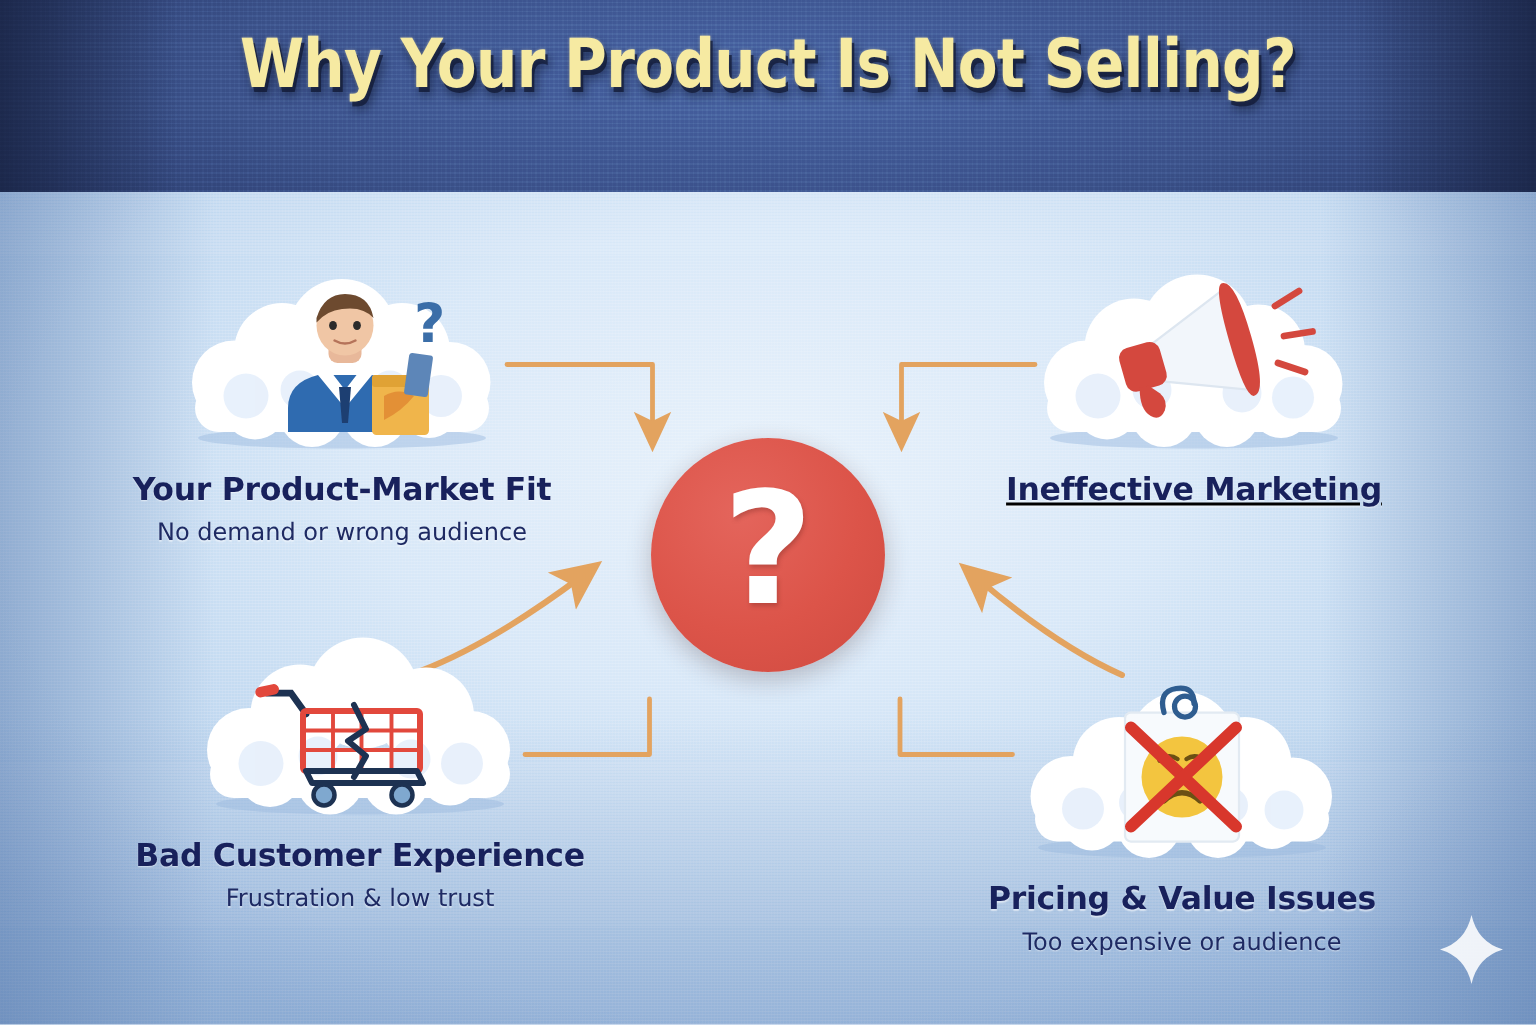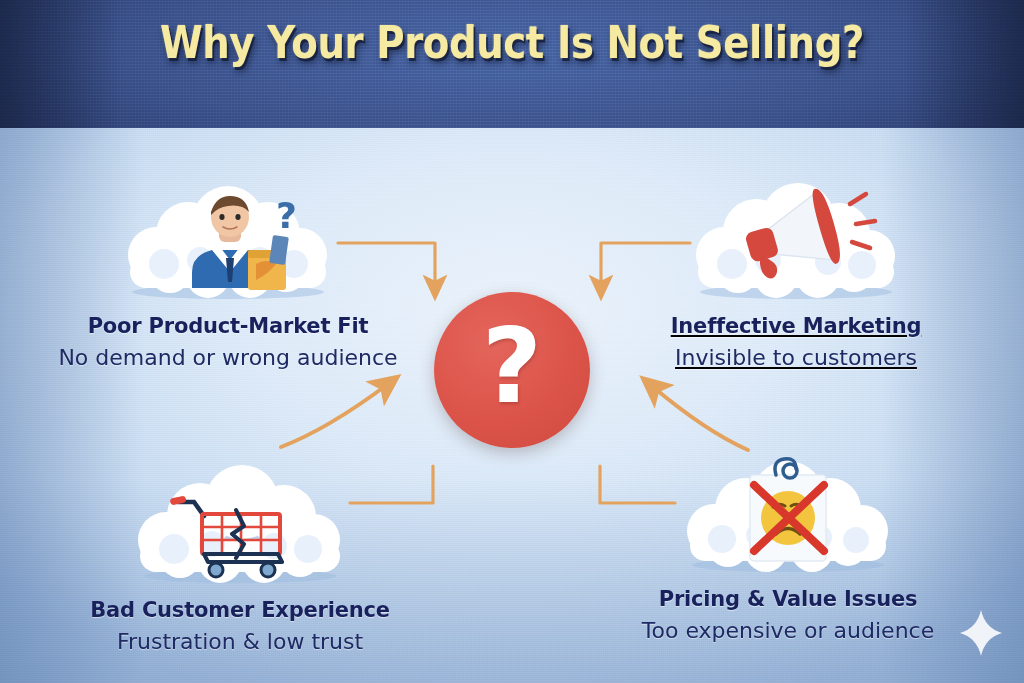--- a/index.html
+++ b/index.html
@@ -82,36 +82,36 @@
     font-family:"DejaVu Sans", sans-serif;
     font-weight:bold;font-size:104px;line-height:1;
     padding-bottom:8px;
     text-shadow:1px 2px 3px rgba(120,40,35,.35);
   }
 
   
   .quad{position:absolute;width:400px;}
   .q-tl{left:28px;top:160px;}
   .q-tr{left:596px;top:160px;text-decoration:underline;}
-  .q-bl{left:40px;top:444px;}
+  .q-bl{left:40px;top:404px;}
   .q-br{left:588px;top:433px;}
 
   .illo-wrap{position:relative;height:150px;}
   .illo{position:absolute;left:50%;transform:translateX(-50%);width:240px;height:150px;}
 
   .labels{text-align:center;margin-top:4px;}
   .q-title{
     font-family:"DejaVu Sans", sans-serif;
     font-weight:bold;font-size:21px;color:#18215c;
     letter-spacing:-0.2px;
     text-shadow:0 1px 1px rgba(255,255,255,.55);
   }
   .q-sub{
     font-family:"DejaVu Sans", sans-serif;
-    font-weight:normal;font-size:22px;color:#1e2a63;
+    font-weight:normal;font-size:16px;color:#1e2a63;
     margin-top:7px;
     text-shadow:0 1px 1px rgba(255,255,255,.5);
   }
   .arrows{position:absolute;left:0;top:0;pointer-events:none;}
 
   .sparkle{position:absolute;left:958px;top:608px;width:46px;height:50px;}
 </style>
 </head>
 <body>
 
@@ -202,21 +202,21 @@
           <rect x="140" y="90" width="38" height="40" rx="3" fill="#f0b54b"></rect>
           <rect x="140" y="90" width="38" height="8" rx="2" fill="#e0a235"></rect>
           <path d="M148 104 q10 -6 20 0 q-8 10 -20 16 z" fill="#e08a33" opacity=".85"></path>
           <rect x="163" y="76" width="16" height="28" rx="2" fill="#5d86b8" transform="rotate(8 171 90)"></rect>
         </g>
 
         <text x="168" y="68" font-family="DejaVu Sans, sans-serif" font-size="36" font-weight="bold" fill="#3b6ea8">?</text>
       </svg>
     </div>
     <div class="labels">
-      <div class="q-title">Poor Product-Market Fit</div>
+      <div class="q-title">Your Product-Market Fit</div>
       <div class="q-sub">No demand or wrong audience</div>
     </div>
   </div>
 
   <div class="quad q-tr">
     <div class="illo-wrap">
       <svg class="illo" viewBox="0 0 240 150">
         <ellipse cx="120" cy="132" rx="96" ry="7" fill="#9ab8dd" opacity=".45"></ellipse>
         <g fill="#ffffff">
           <circle cx="48" cy="95" r="28"></circle>
@@ -246,21 +246,20 @@
 
         <g stroke="#d4483e" stroke-width="4.5" stroke-linecap="round">
           <line x1="174" y1="44" x2="190" y2="34"></line>
           <line x1="180" y1="64" x2="199" y2="61"></line>
           <line x1="176" y1="82" x2="194" y2="88"></line>
         </g>
       </svg>
     </div>
     <div class="labels">
       <div class="q-title">Ineffective Marketing</div>
-      <div class="q-sub">Invisible to customers</div>
     </div>
   </div>
 
   <div class="quad q-bl">
     <div class="illo-wrap">
       <svg class="illo" viewBox="0 0 240 150">
         <ellipse cx="120" cy="132" rx="96" ry="7" fill="#9ab8dd" opacity=".45"></ellipse>
         <g fill="#ffffff">
           <circle cx="46" cy="96" r="28"></circle>
             <circle cx="80" cy="72" r="33"></circle>

